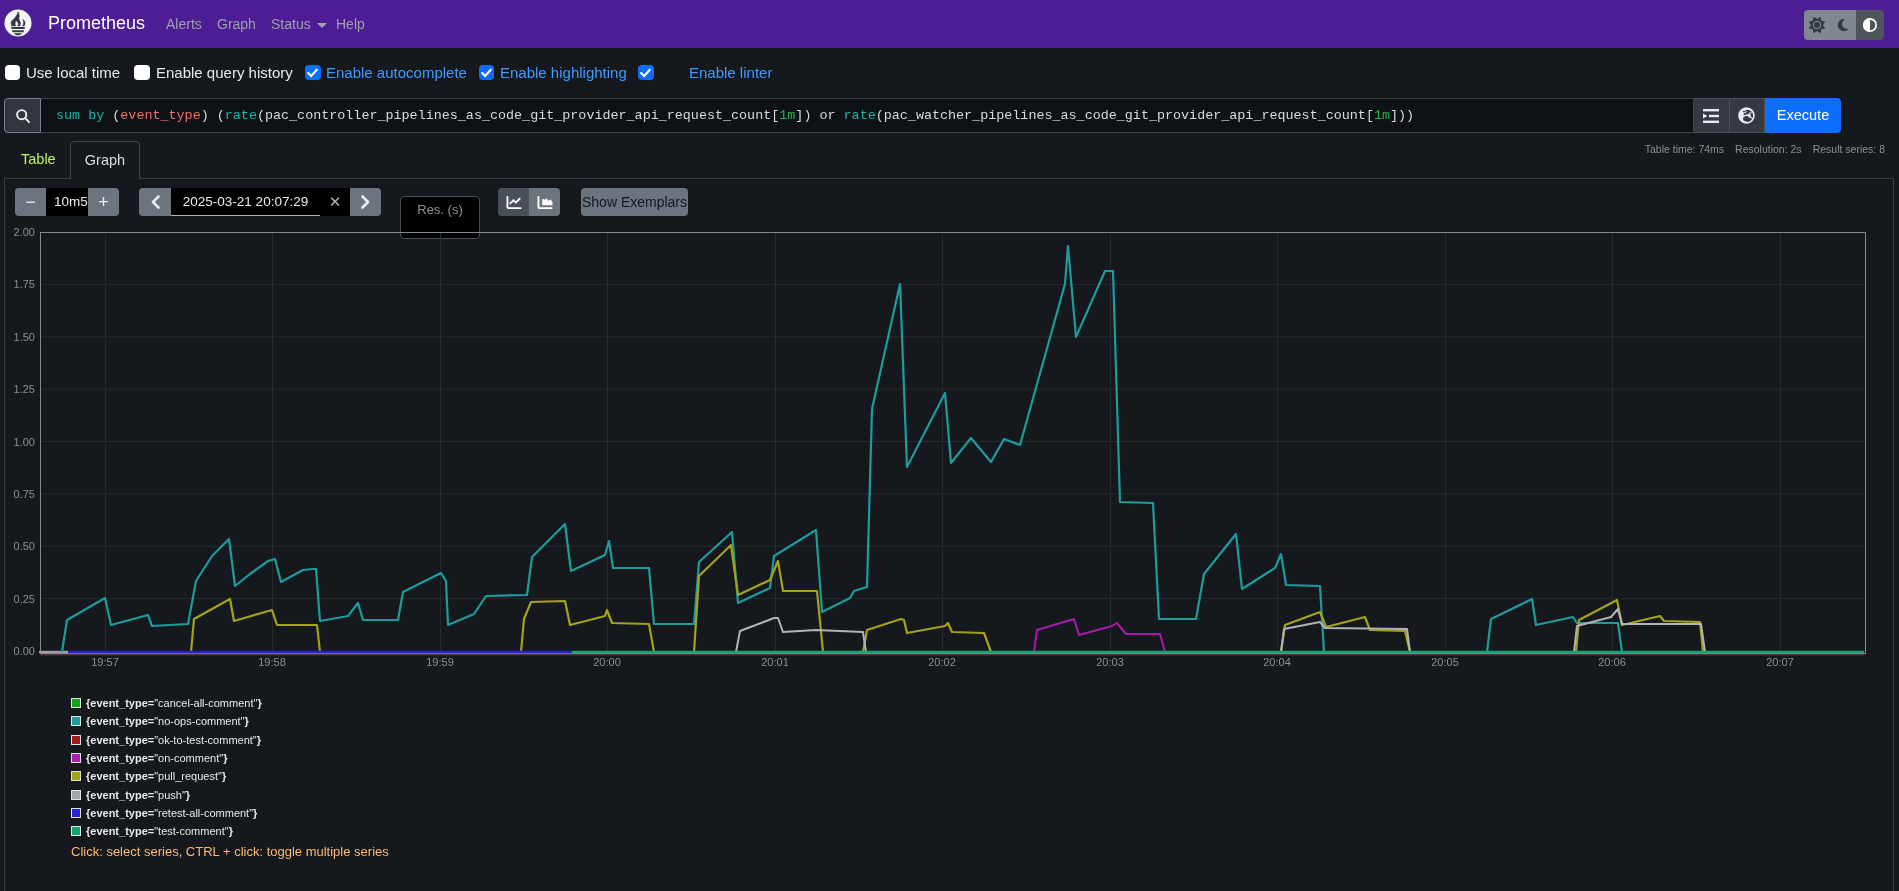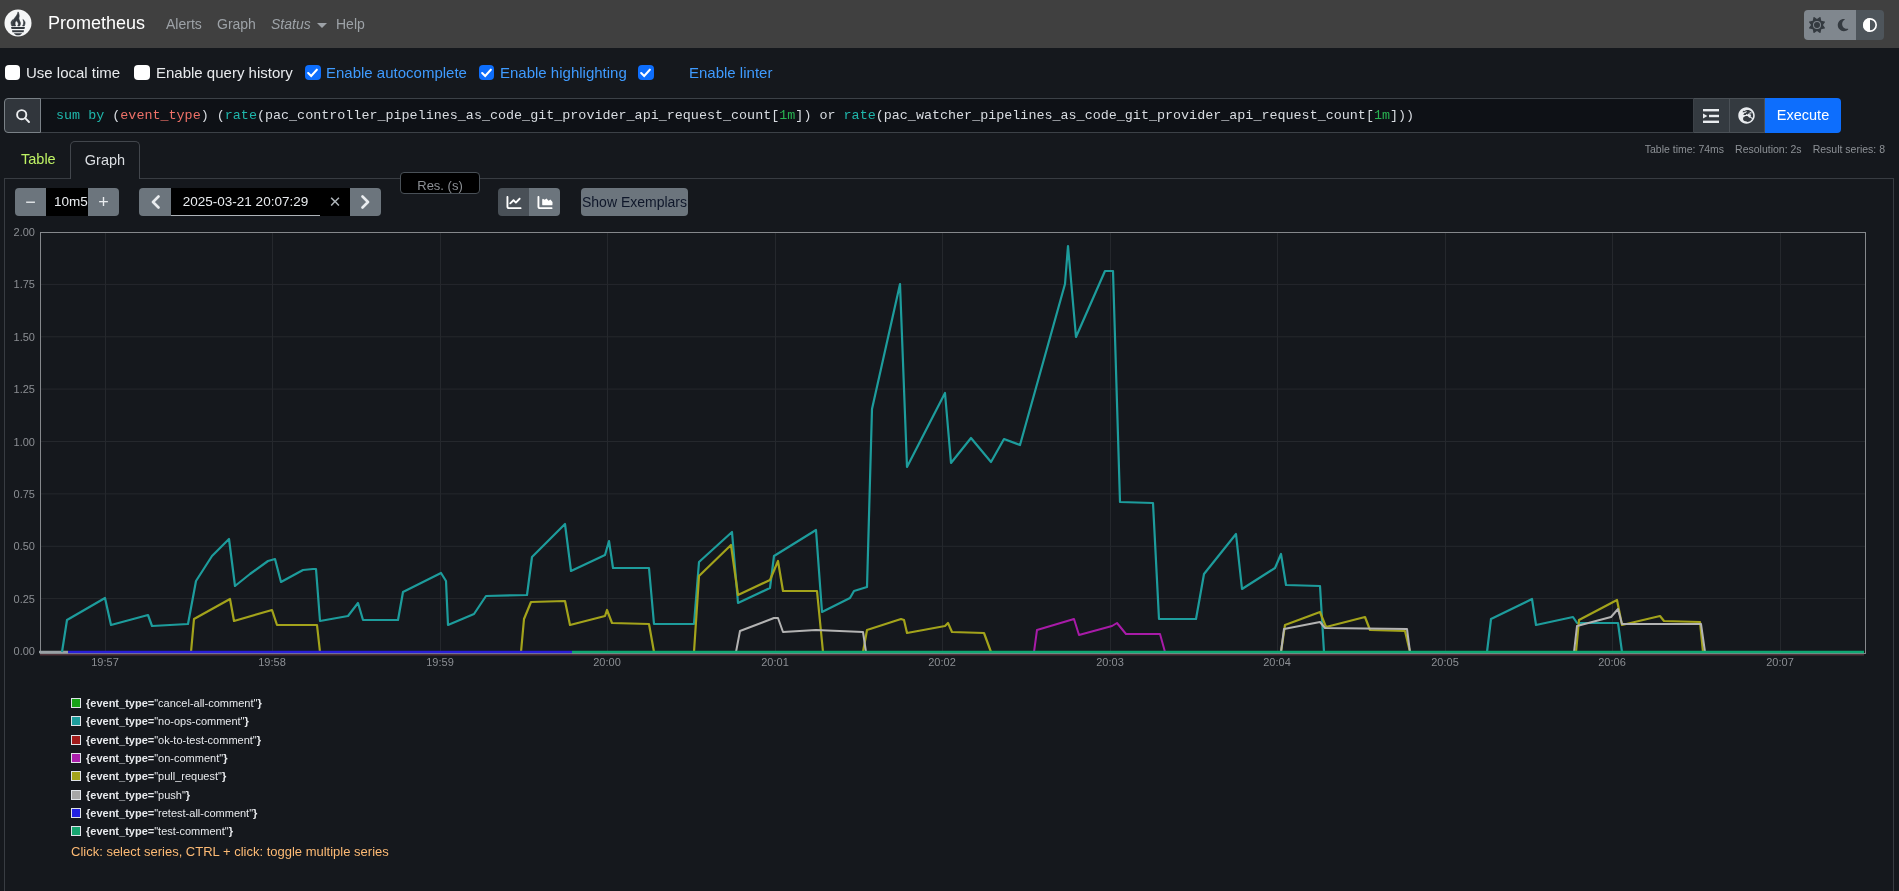--- a/index.html
+++ b/index.html
@@ -1,20 +1,20 @@
 <!DOCTYPE html>
 <html><head>
 <meta charset="utf-8">
 <style>
 * { margin:0; padding:0; box-sizing:border-box; }
 html,body { width:1899px; height:891px; background:#15181d; font-family:"Liberation Sans",sans-serif; overflow:hidden; position:relative; }
 .abs { position:absolute; }
 
 
-.navbar { position:absolute; left:0; top:0; width:1899px; height:48px; background:#404040; }
+.navbar { position:absolute; left:0; top:0; width:1899px; height:48px; background:#4c1d95; }
 .brand-logo { position:absolute; left:4px; top:9px; width:28px; height:28px; }
 .brand-text { position:absolute; left:48px; top:13px; font-size:18px; color:#fff; }
 .navlink { position:absolute; top:16px; font-size:14px; color:#9da2a7; }
 .caret { display:inline-block; width:0; height:0; border-left:5px solid transparent; border-right:5px solid transparent; border-top:5px solid #9da2a7; margin-left:6px; vertical-align:middle; }
 .themegrp { position:absolute; top:10px; left:1804px; height:30px; display:flex; }
 .themebtn { width:26px; height:30px; background:#80878e; display:flex; align-items:center; justify-content:center; }
 .themebtn.first { border-radius:4px 0 0 4px; }
 .themebtn.dark { background:#4e555b; border-radius:0 4px 4px 0; width:28px; }
 
 
@@ -57,21 +57,21 @@
 
 <div class="navbar">
   <svg class="brand-logo" viewBox="0 0 29 29">
     <circle cx="14.5" cy="14.5" r="14" fill="#f5f6f7"></circle>
     <path fill="#343a40" stroke="#343a40" stroke-width="0.7" d="M14.6,3.0 C14.0,5.2 13.4,6.2 12.1,8.0 C10.9,9.7 9.4,11.3 9.1,13.6 C8.9,14.9 9.2,16.2 10.0,17.5 L12.0,17.5 C11.4,16.4 11.2,15.2 11.5,14.1 C11.8,13.1 12.3,12.4 12.7,11.3 C12.8,12.1 13.2,12.7 13.8,13.3 C14.6,14.1 15.1,15.1 14.8,16.4 C14.7,16.8 14.5,17.2 14.2,17.5 L16.3,17.5 C16.8,16.6 17.2,15.4 16.9,14.1 C16.6,12.5 15.6,12.0 15.4,10.2 C15.3,9.2 15.6,8.4 15.7,7.4 C15.8,5.9 15.3,4.3 14.6,3.0 Z M19.6,10.8 C20.2,12.1 20.5,13.2 20.4,14.4 C20.3,15.5 19.9,16.5 19.3,17.5 L21.0,17.5 C21.5,16.5 21.8,15.4 21.8,14.3 C21.8,13.0 20.7,11.7 19.6,10.8 Z M9.5,10.8 C8.4,11.7 7.3,13.0 7.3,14.3 C7.3,15.4 7.6,16.5 8.1,17.5 L9.8,17.5 C9.2,16.5 8.8,15.5 8.7,14.4 C8.6,13.2 8.9,12.1 9.5,10.8 Z"></path>
     <path fill="#343a40" d="M7.3,18.6 L21.7,18.6 L21.2,20.8 L7.8,20.8 Z M8.3,21.9 L20.7,21.9 L20.3,24.0 L8.7,24.0 Z M10.2,25.1 L18.8,25.1 C18.1,26.4 16.4,27.2 14.5,27.2 C12.6,27.2 10.9,26.4 10.2,25.1 Z"></path>
   </svg>
   <div class="brand-text">Prometheus</div>
   <div class="navlink" style="left:166px;">Alerts</div>
   <div class="navlink" style="left:217px;">Graph</div>
-  <div class="navlink" style="left:271px;font-style:italic;">Status<span class="caret"></span></div>
+  <div class="navlink" style="left:271px;">Status<span class="caret"></span></div>
   <div class="navlink" style="left:336px;">Help</div>
   <div class="themegrp">
     <div class="themebtn first">
       <svg width="16" height="16" viewBox="0 0 512 512">
           <path fill="#343a40" d="M361.5 1.2c5 2.1 8.6 6.6 9.6 11.9L391 121l107.9 19.8c5.3 1 9.8 4.6 11.9 9.6s1.5 10.7-1.6 15.2L446.9 256l62.3 90.3c3.1 4.5 3.7 10.2 1.6 15.2s-6.6 8.6-11.9 9.6L391 391 371.1 498.9c-1 5.3-4.6 9.8-9.6 11.9s-10.7 1.5-15.2-1.6L256 446.9l-90.3 62.3c-4.5 3.1-10.2 3.7-15.2 1.6s-8.6-6.6-9.6-11.9L121 391 13.1 371.1c-5.3-1-9.8-4.6-11.9-9.6s-1.5-10.7 1.6-15.2L65.1 256 2.8 165.7c-3.1-4.5-3.7-10.2-1.6-15.2s6.6-8.6 11.9-9.6L121 121 140.9 13.1c1-5.3 4.6-9.8 9.6-11.9s10.7-1.5 15.2 1.6L256 65.1 346.3 2.8c4.5-3.1 10.2-3.7 15.2-1.6zM160 256a96 96 0 1 1 192 0 96 96 0 1 1 -192 0zm224 0a128 128 0 1 0 -256 0 128 128 0 1 0 256 0z"></path>
         </svg>
     </div>
     <div class="themebtn">
       <svg width="14" height="14" viewBox="0 0 384 512">
           <path fill="#343a40" d="M223.5 32C100 32 0 132.3 0 256S100 480 223.5 480c60.6 0 115.5-24.2 155.8-63.4c5-4.9 6.3-12.5 3.1-18.7s-10.1-9.7-17-8.5c-9.8 1.7-19.8 2.6-30.1 2.6c-96.9 0-175.5-78.8-175.5-176c0-65.8 36-123.1 89.3-153.3c6.1-3.5 9.2-10.5 7.7-17.3s-7.3-11.9-14.3-12.5c-6.3-.5-12.6-.8-19-.8z"></path>
@@ -155,21 +155,21 @@
       </svg>
     </div>
   <div class="blackin" style="width:149px;line-height:28px;text-align:center;border-bottom:1px solid #aeb3b8;">2025-03-21 20:07:29</div>
   <div class="blackin" style="width:30px;line-height:27px;text-align:center;color:#aeb4b9;font-size:15px;">✕</div>
   <div class="cbtn" style="width:31px;border-radius:0 4px 4px 0;">
       <svg width="9" height="14" viewBox="0 0 9 14">
         <path d="M1.5 1.5 L7 7 L1.5 12.5" stroke="#e9ecef" stroke-width="2.6" fill="none" stroke-linecap="round" stroke-linejoin="round"></path>
       </svg>
     </div>
 </div>
-<div class="abs blackin" style="left:400px;top:172px;width:80px;height:22px;border:1px solid #495057;border-radius:4px;line-height:26px;text-align:center;color:#8d9196;font-size:13px;">Res. (s)</div>
+<div class="abs blackin" style="left:400px;top:196px;width:80px;height:43px;border:1px solid #495057;border-radius:4px;line-height:26px;text-align:center;color:#8d9196;font-size:13px;">Res. (s)</div>
 <div class="abs" style="left:498px;top:188px;height:28px;display:flex;">
   <div class="cbtn dark" style="width:31px;border-radius:4px 0 0 4px;">
     <svg width="16" height="15" viewBox="0 0 512 512">
         <path fill="#fff" d="M64 64c0-17.7-14.3-32-32-32S0 46.3 0 64V400c0 44.2 35.8 80 80 80H480c17.7 0 32-14.3 32-32s-14.3-32-32-32H80c-8.8 0-16-7.2-16-16V64zm406.6 86.6c12.5-12.5 12.5-32.8 0-45.3s-32.8-12.5-45.3 0L320 210.7l-57.4-57.4c-12.5-12.5-32.8-12.5-45.3 0l-112 112c-12.5 12.5-12.5 32.8 0 45.3s32.8 12.5 45.3 0L240 221.3l57.4 57.4c12.5 12.5 32.8 12.5 45.3 0l128-128z"></path>
       </svg>
   </div>
   <div class="cbtn" style="width:31px;border-radius:0 4px 4px 0;">
     <svg width="16" height="15" viewBox="0 0 512 512">
         <path fill="#fff" d="M64 64c0-17.7-14.3-32-32-32S0 46.3 0 64V400c0 44.2 35.8 80 80 80H480c17.7 0 32-14.3 32-32s-14.3-32-32-32H80c-8.8 0-16-7.2-16-16V64z"></path>
         <path fill="#fff" d="M160 352H480c17.7 0 32-14.3 32-32V240l-70-84-64 44-72-80-58 40-64-32-24 28v164c0 17.7 14.3 32 32 32z"></path>

